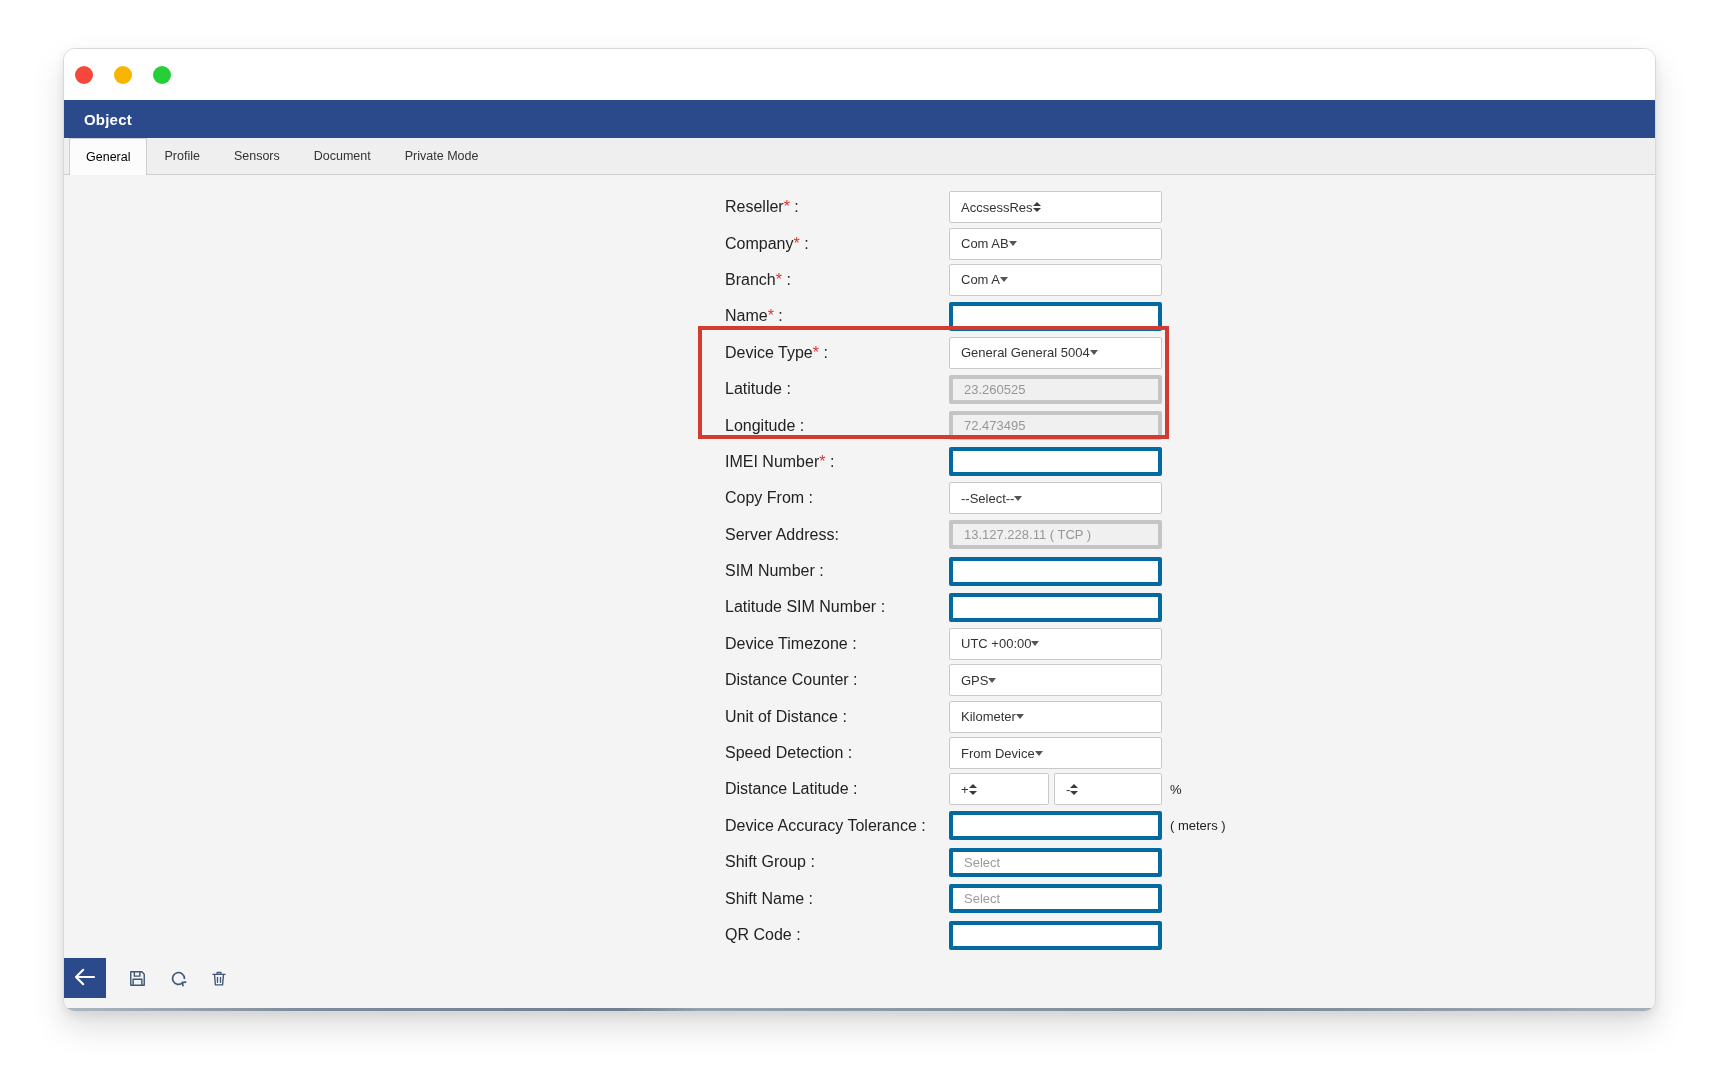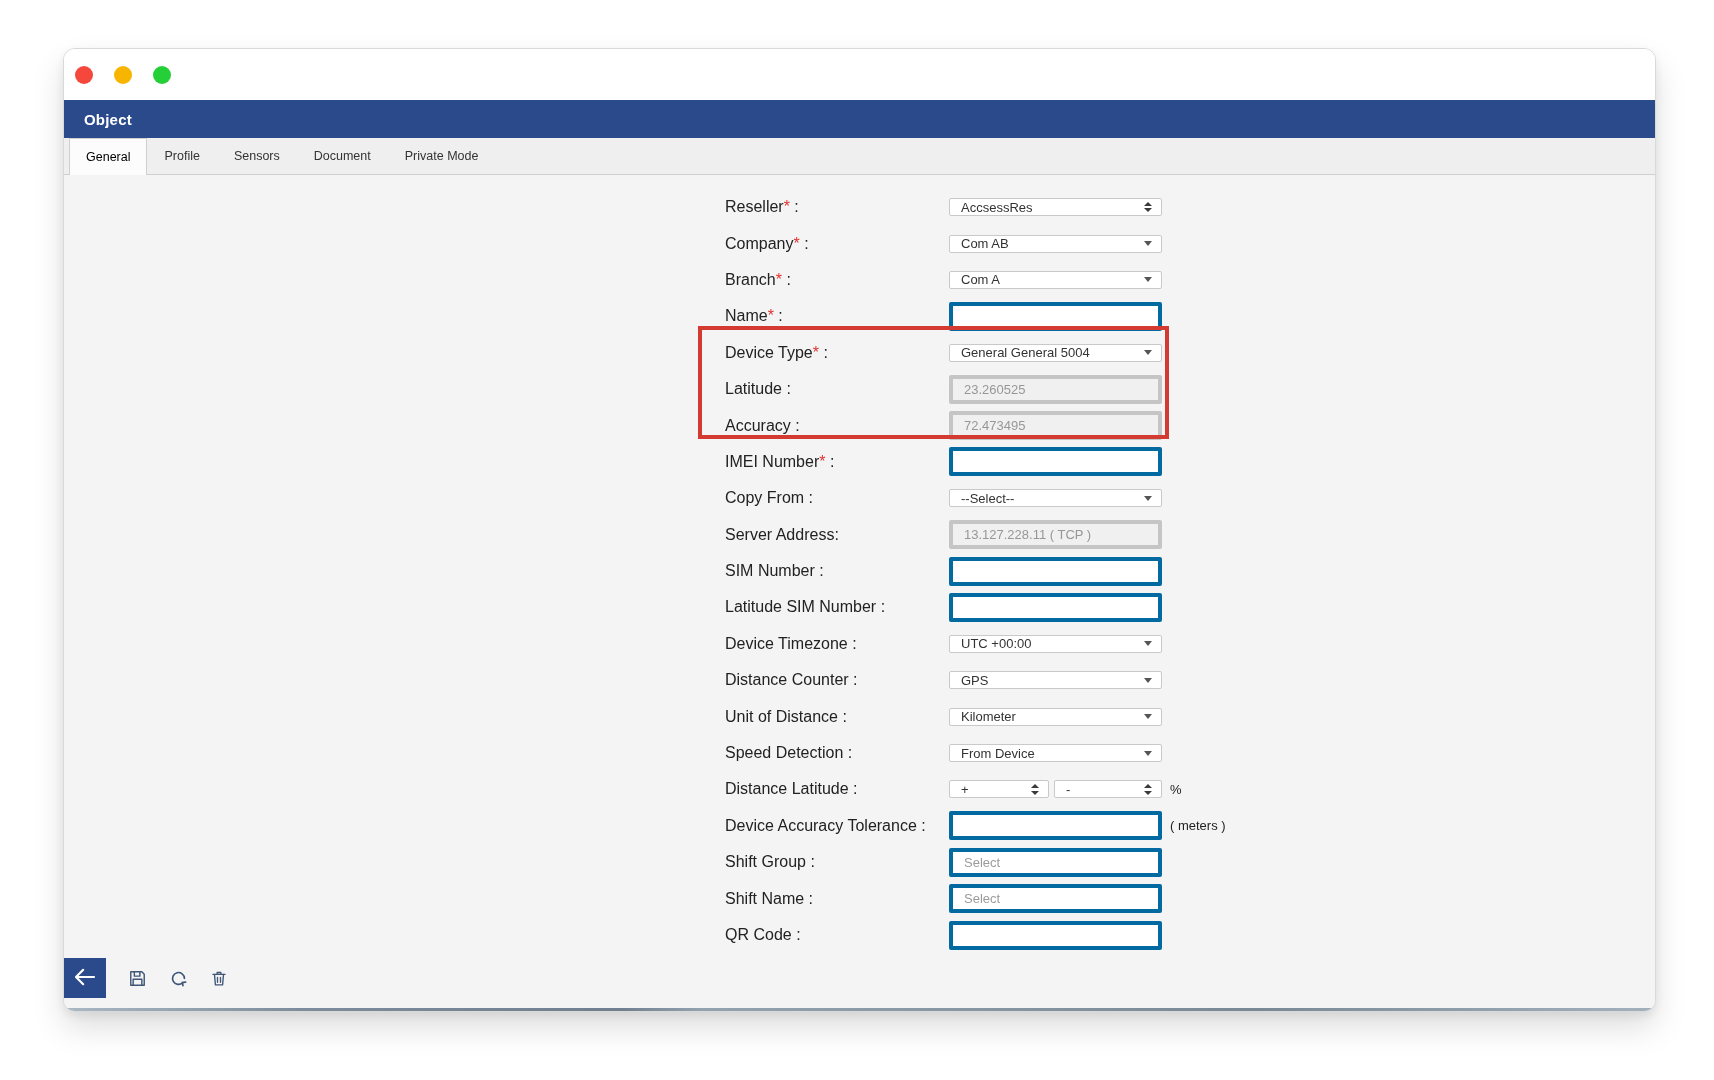--- a/index.html
+++ b/index.html
@@ -40,22 +40,22 @@
     margin-bottom:-1px; padding:8px 16px; border-radius:1px 1px 0 0; color:#000000;
   }
   
   .content { position:relative; flex:1; background:#f4f4f4; }
   .rows { padding-top:14px; }
   .row { height:36.4px; display:flex; align-items:center; padding-left:661px; box-sizing:border-box; }
   .flabel { flex:0 0 224px; width:224px; font-size:16px; color:#222; white-space:nowrap; }
   .star { color:#e03131; }
   .control { display:flex; align-items:center; }
   .sel {
-    width:213px; height:18px; background:#fff; border:1px solid #c9c9c9; border-radius:2px;
-    display:flex; align-items:center; justify-content:space-between;
+    width:213px; height:32px; background:#fff; border:1px solid #c9c9c9; border-radius:2px;
+    display:flex; align-items:center; 
     padding:0 9px 0 11px; box-sizing:border-box; font-size:13px; color:#333; cursor:pointer;
   }
   .sel .val { white-space:nowrap; overflow:hidden; }
   .sel.small-a { width:100px; margin-right:5px; }
   .sel.small-b { width:108px; }
   .arr-down { width:0; height:0; border-left:4.5px solid transparent; border-right:4.5px solid transparent; border-top:5px solid #555; flex:0 0 auto; }
   .stepper { display:flex; flex-direction:column; align-items:center; gap:2.5px; flex:0 0 auto; }
   .stepper .tri-up  { width:0; height:0; border-left:4px solid transparent; border-right:4px solid transparent; border-bottom:4.5px solid #3a3a3a; }
   .stepper .tri-down{ width:0; height:0; border-left:4px solid transparent; border-right:4px solid transparent; border-top:4.5px solid #3a3a3a; }
   .inp {
@@ -155,21 +155,21 @@
             </div>
           </div>
         </div>
         <div class="row">
           <div class="flabel"><span>Latitude</span><span> :</span></div>
           <div class="control">
             <input class="inp" type="text" disabled="" value="23.260525" style="">
           </div>
         </div>
         <div class="row">
-          <div class="flabel"><span>Accuracy</span><span> :</span></div>
+          <div class="flabel"><span>Longitude</span><span> :</span></div>
           <div class="control">
             <input class="inp" type="text" disabled="" value="72.473495" style="">
           </div>
         </div>
         <div class="row">
           <div class="flabel"><span>IMEI Number</span><span class="star">*</span><span> :</span></div>
           <div class="control">
             <input class="inp" type="text" value="" style="">
           </div>
         </div>

